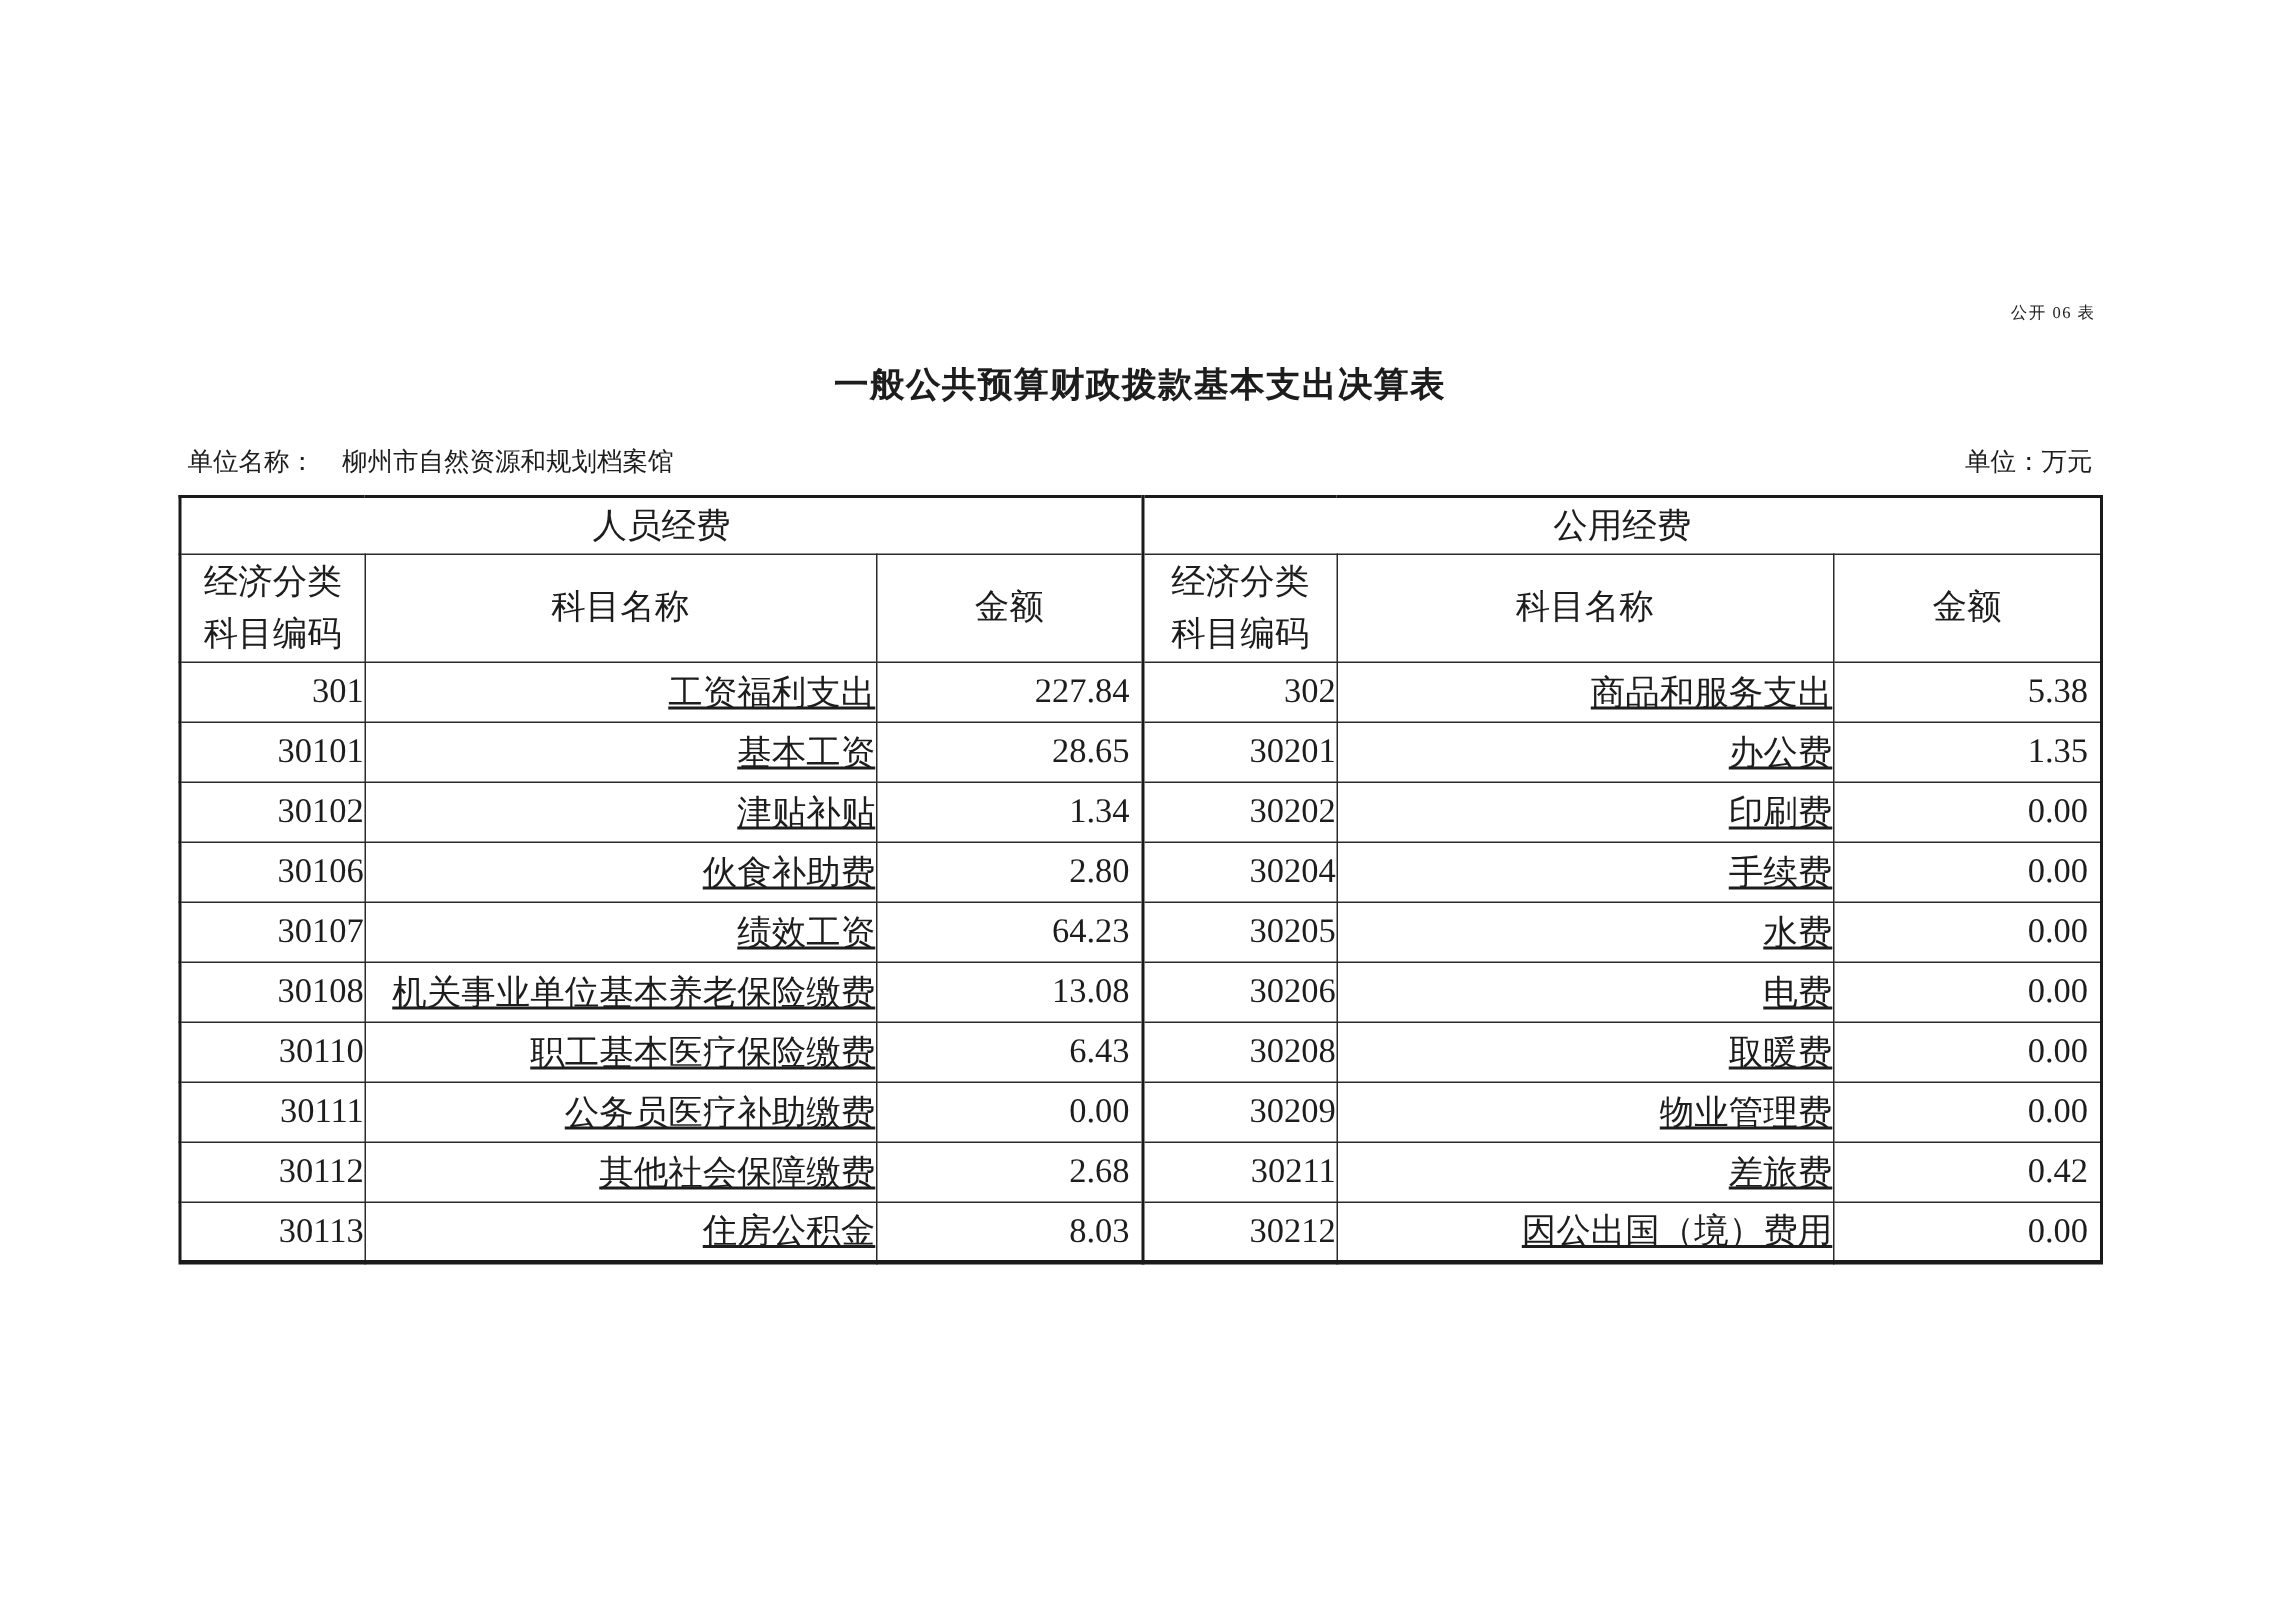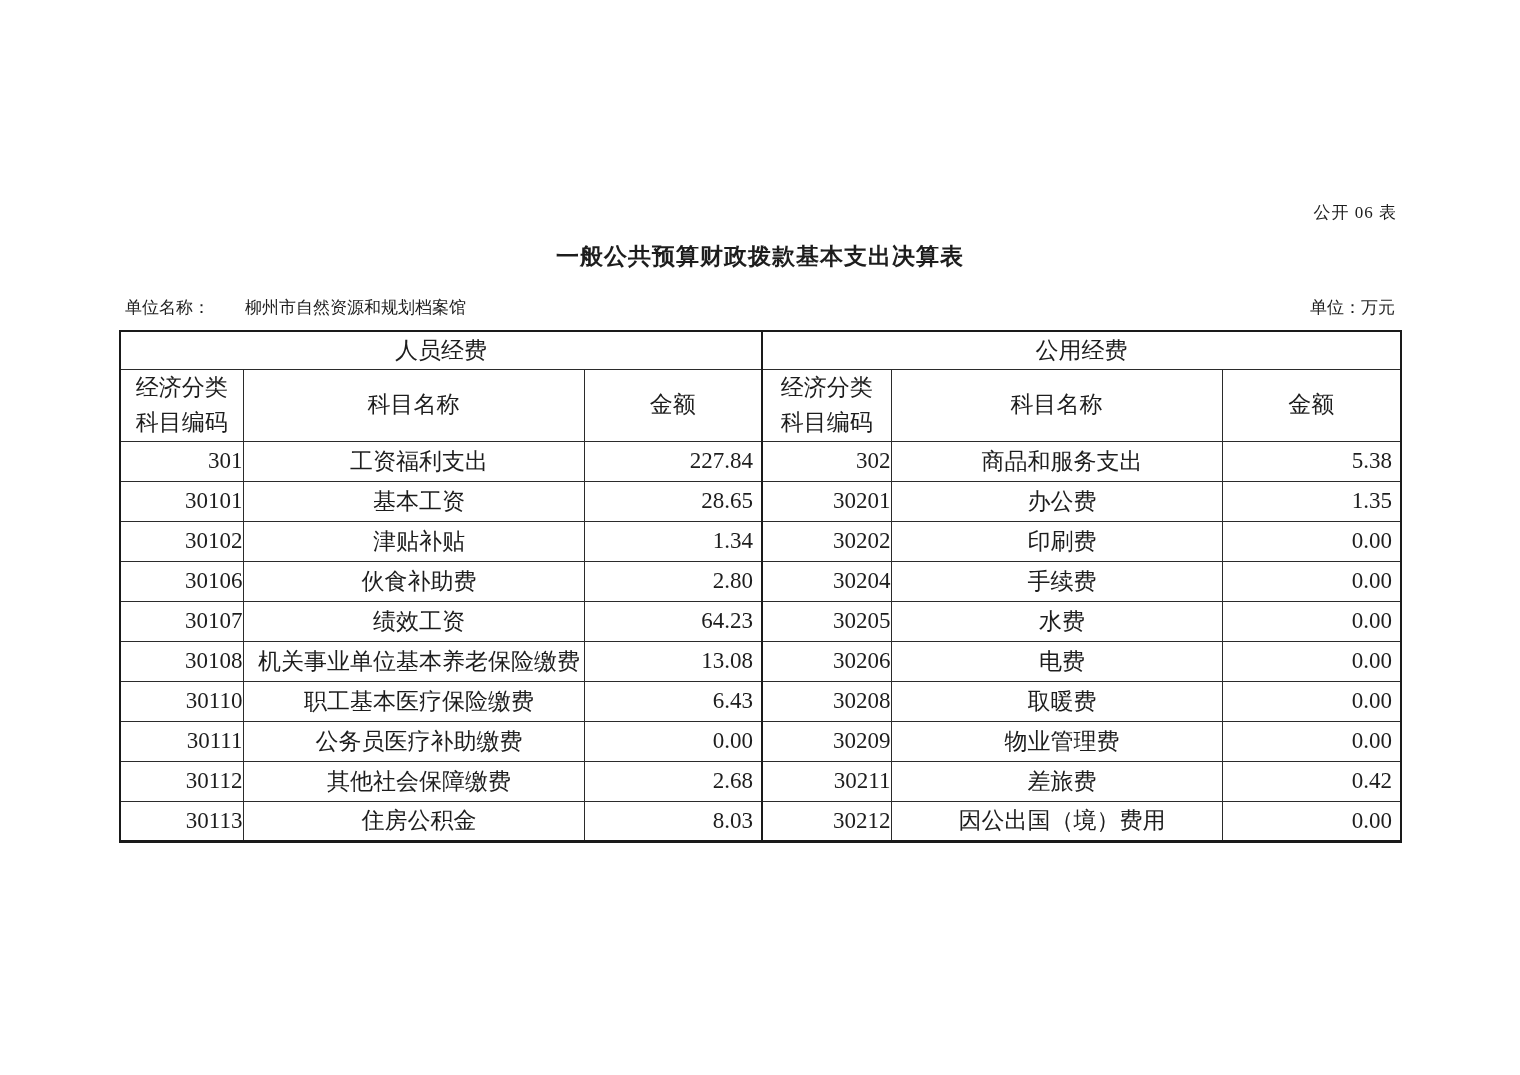--- a/index.html
+++ b/index.html
@@ -8,54 +8,54 @@
     width: 1520px; height: 1075px;
     font-family: "Liberation Serif", "DejaVu Serif", serif;
     color: #1d1d1d;
     position: relative;
     overflow: hidden;
   }
   .page { position: relative; width: 1520px; height: 1075px; background: #ffffff; }
 
   .sheet-label {
     position: absolute; top: 201px; right: 123px;
-    font-size: 17px; letter-spacing: 1px; white-space: pre;
+    font-size: 11px; letter-spacing: 1px; white-space: pre;
   }
   .doc-title {
     position: absolute; top: 241px; left: 0; width: 100%;
     text-align: center; font-size: 23px; font-weight: bold; letter-spacing: 1px;
   }
   .meta-row {
     position: absolute; top: 296px; left: 125px; right: 125px;
     display: flex; justify-content: space-between; align-items: center;
     font-size: 17px;
   }
   .meta-left { display: flex; align-items: baseline; }
-  .unit-name { margin-left: 35px; }
+  .unit-name { margin-left: 18px; }
 
   .table-wrap { position: absolute; top: 330px; left: 119px; }
   table.budget {
     border-collapse: collapse; table-layout: fixed;
     width: 1281px;
     border: 2px solid #1a1a1a;
     border-bottom-width: 3px;
     font-size: 23px;
   }
   table.budget th, table.budget td {
     border: 1px solid #2b2b2b;
     font-weight: normal;
     overflow: hidden; white-space: nowrap;
     vertical-align: middle;
     background: #ffffff;
   }
   tr.group-row th { height: 38px; text-align: center; }
   tr.colhead-row th { height: 57px; text-align: center; line-height: 1.55; }
   tr.data-row td { height: 40px; }
   td.code-cell  { text-align: right;  padding-left: 10px; }
-  td.name-cell  { text-align: center;  padding-left: 11px; }
+  td.name-cell  { text-align: right;  padding-left: 11px; text-decoration: underline; }
   td.amount-cell{ text-align: right; padding-right: 8px; }
   .mid-divider { border-left: 2px solid #1a1a1a !important; }
 </style>
 </head>
 <body>
 
 <div class="page">
 
   <div class="sheet-label">公开 06 表</div>
 

